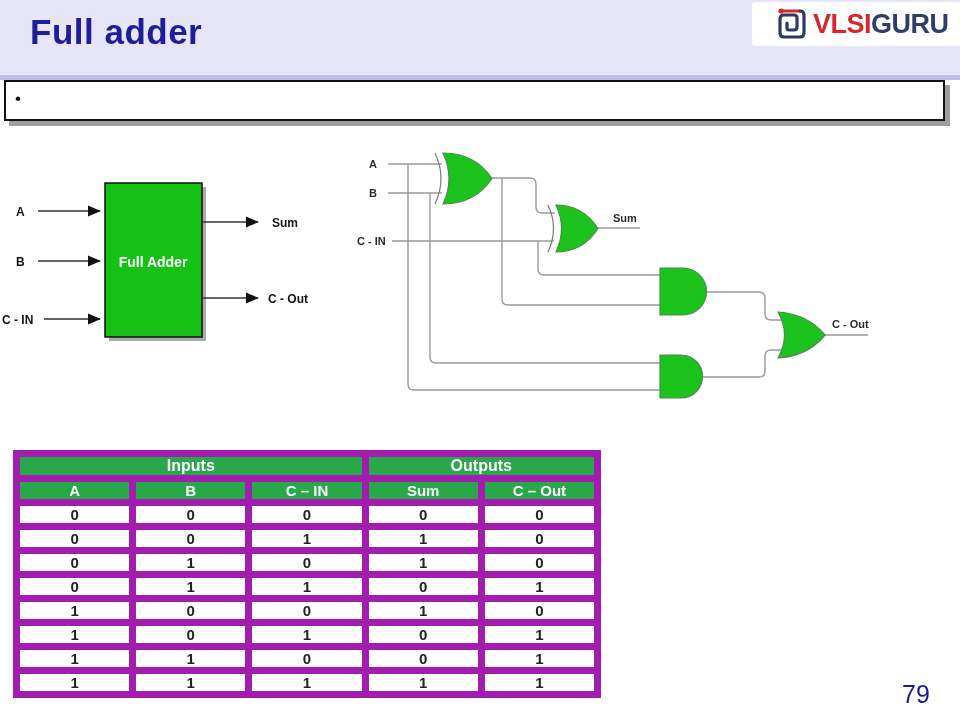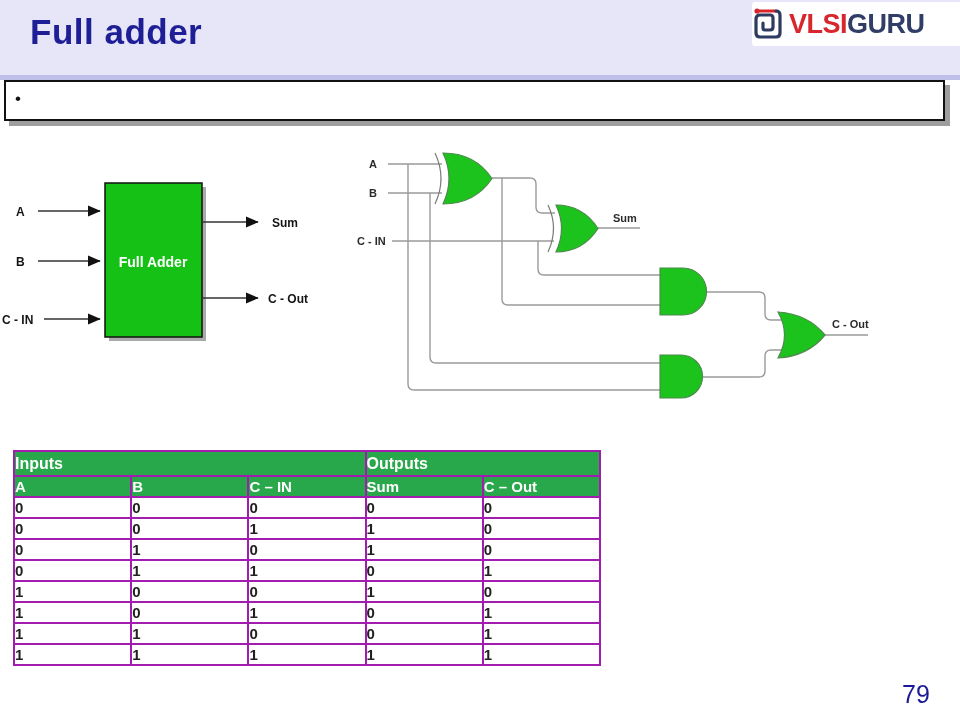--- a/index.html
+++ b/index.html
@@ -6,38 +6,38 @@
   * { box-sizing:border-box; }
   html,body { margin:0; padding:0; }
   body {
     width:960px; height:720px; position:relative; overflow:hidden;
     background:#ffffff; font-family:"Liberation Sans", sans-serif;
   }
   .header { position:absolute; left:0; top:0; width:960px; height:75px; background:#E6E6F8; }
   .header-strip { position:absolute; left:0; top:75px; width:960px; height:5px; background:#BFBFEA; }
   .title { position:absolute; left:30px; top:12px; font-size:35px; font-weight:600; color:var(--navy); letter-spacing:0.5px; }
   .logo { position:absolute; right:0; top:2px; width:208px; height:44px; background:#ffffff;
-          display:flex; align-items:center; gap:5px; padding-left:0; border-radius:3px 0 0 3px; }
+          display:flex; align-items:center; gap:5px; padding-left:24px; border-radius:3px 0 0 3px; }
   .logo-text { font-size:27px; font-weight:bold; letter-spacing:-0.5px; white-space:nowrap; }
   .logo-vlsi { color:#D8262C; }
   .logo-guru { color:#303D66; }
   .bullet-box { position:absolute; left:4px; top:80px; width:941px; height:41px; background:#fff;
                 border:2px solid #121212; box-shadow:5px 5px 0 #9e9e9e; }
   .bullet-dot { position:absolute; left:9px; top:7px; font-size:17px; color:#111; line-height:20px; }
   .bd-svg { position:absolute; left:0; top:150px; }
   .ckt-svg { position:absolute; left:355px; top:140px; }
   .wire { fill:none; stroke:#9a9a9a; stroke-width:1.4px; }
   .gate { fill:var(--gate-green); stroke:#4d8a4d; stroke-width:1.2px; }
   .xor-arc { fill:none; stroke:#7a7a7a; stroke-width:1.2px; }
   .clabel { font-size:11px; font-weight:bold; fill:#2b2b2b; }
   .bd-line { stroke:#333333; stroke-width:1.6px; }
   .bd-label { font-size:12px; font-weight:bold; fill:#141414; }
   .bd-box-label { font-size:14px; font-weight:bold; fill:#ffffff; }
   .truth-table { position:absolute; left:13px; top:450px; width:588px; border-collapse:collapse; table-layout:fixed; }
-  .truth-table th, .truth-table td { border:2px solid #a21caf; text-align:left; padding:0; }
+  .truth-table th, .truth-table td { border:7px solid #a21caf; text-align:center; padding:0; }
   .tt-group { background:var(--tt-green); color:#fff; font-size:16px; font-weight:bold; height:25px; }
   .tt-col { background:var(--tt-green); color:#fff; font-size:15px; font-weight:bold; height:21px; }
   .truth-table td { height:21px; font-size:15px; font-weight:600; color:#222; background:#fff; }
   .page-num { position:absolute; left:902px; top:680px; font-size:25px; font-weight:normal; color:#1A1A96; }
 </style>
 </head>
 <body>
 
 <div class="header"></div>
 <div class="header-strip"></div>

